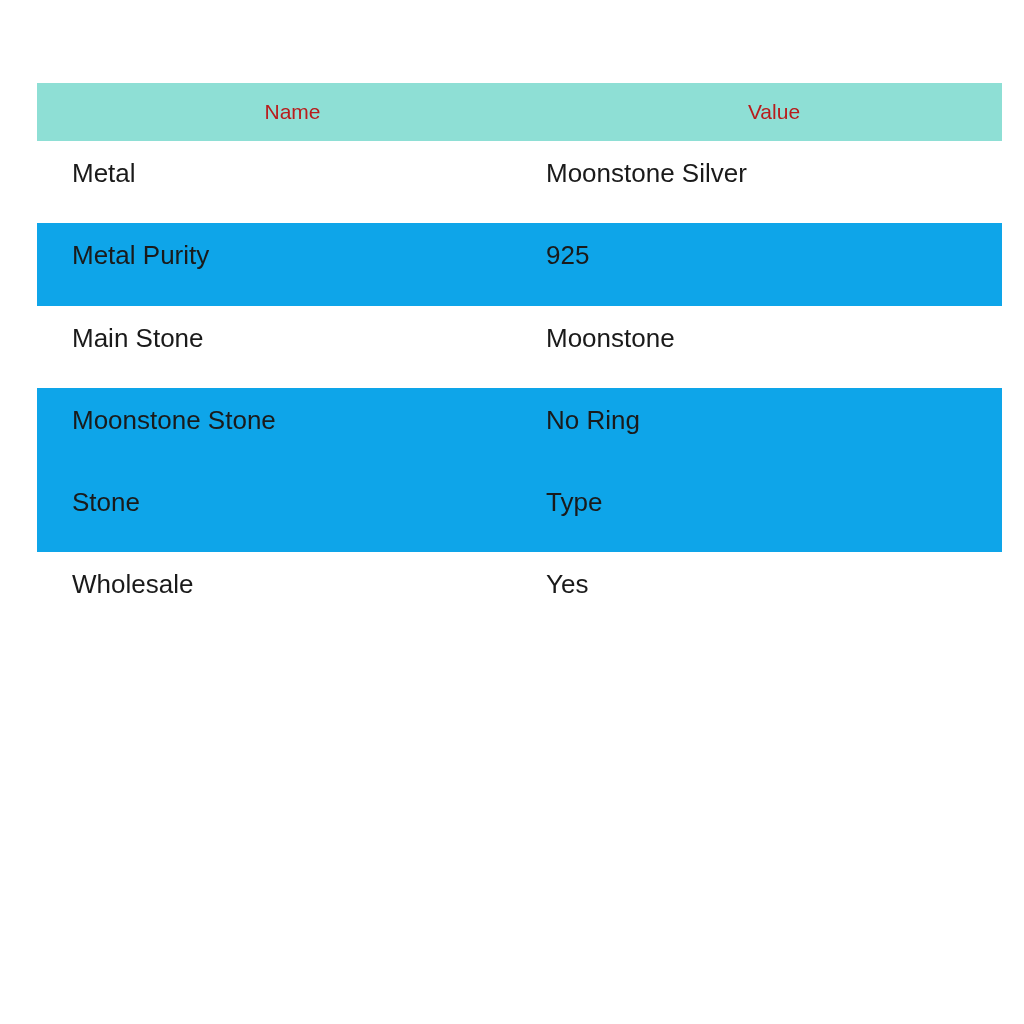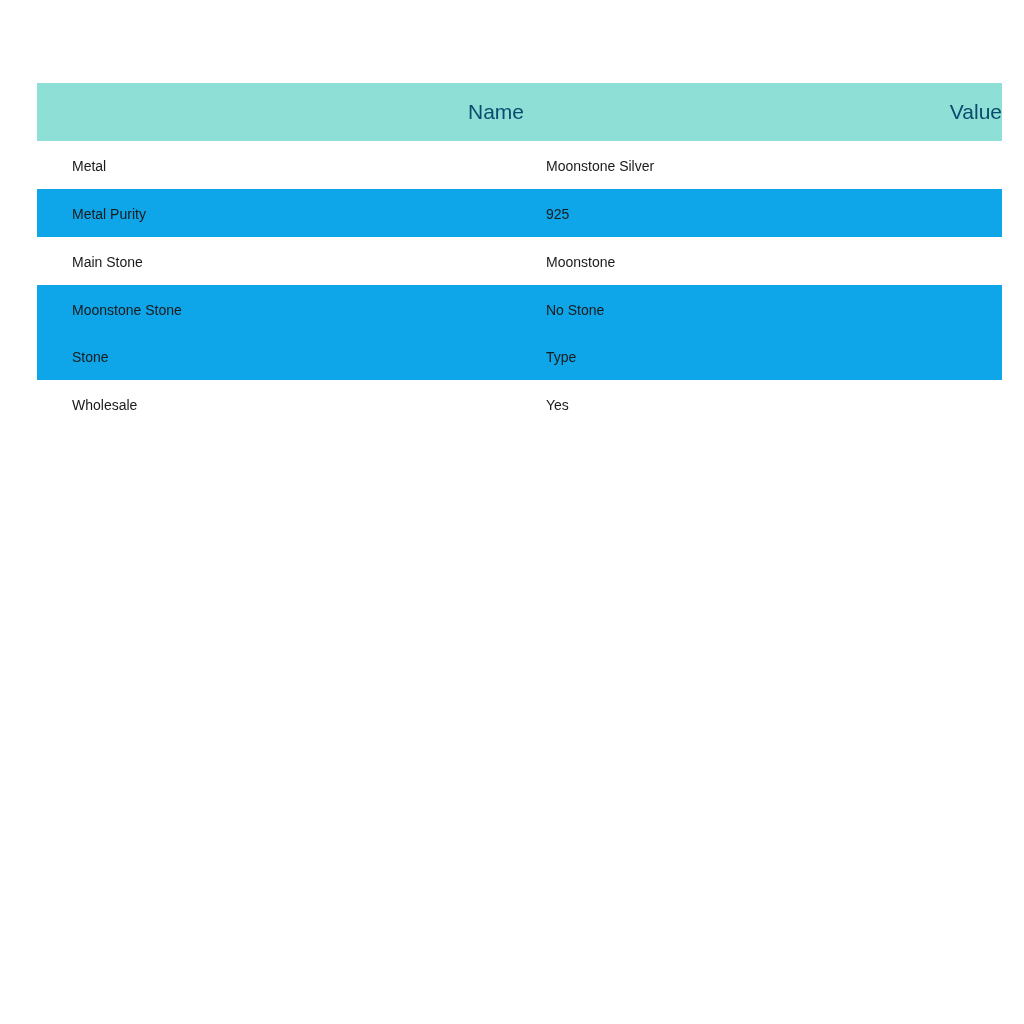--- a/index.html
+++ b/index.html
@@ -25,38 +25,38 @@
     width: 965px;
     border-collapse: collapse;
     table-layout: fixed;
   }
 
   .spec-table col.col-name { width: 487px; }
   .spec-table col.col-value { width: 478px; }
 
   .spec-table th {
     background: #8edfd5;
-    color: #0c4a6e;
+    color: #b91c1c;
     font-size: 21px;
     font-weight: 400;
-    text-align: right;
+    text-align: center;
     padding: 16px 0 17px 24px;
     border: none;
     line-height: 1.2;
   }
 
   .spec-table th.value-head {
     padding-left: 22px;
   }
 
   .spec-table td {
-    font-size: 14px;
+    font-size: 26px;
     color: #1a1a1a;
     font-weight: 400;
-    padding: 17px 0 14px 35px;
+    padding: 17px 0 34px 35px;
     border: none;
     line-height: 1.2;
     vertical-align: middle;
   }
 
   .spec-table td.value-cell {
     padding-left: 22px;
   }
 
   .spec-table tbody tr.odd-row td {
@@ -91,21 +91,21 @@
       <tr class="odd-row">
         <td class="name-cell">Metal Purity</td>
         <td class="value-cell">925</td>
       </tr>
       <tr class="even-row">
         <td class="name-cell">Main Stone</td>
         <td class="value-cell">Moonstone</td>
       </tr>
       <tr class="odd-row">
         <td class="name-cell">Moonstone Stone</td>
-        <td class="value-cell">No Stone</td>
+        <td class="value-cell">No Ring</td>
       </tr>
       <tr class="odd-row">
         <td class="name-cell">Stone</td>
         <td class="value-cell">Type</td>
       </tr>
       <tr class="even-row">
         <td class="name-cell">Wholesale</td>
         <td class="value-cell">Yes</td>
       </tr>
     </tbody>

